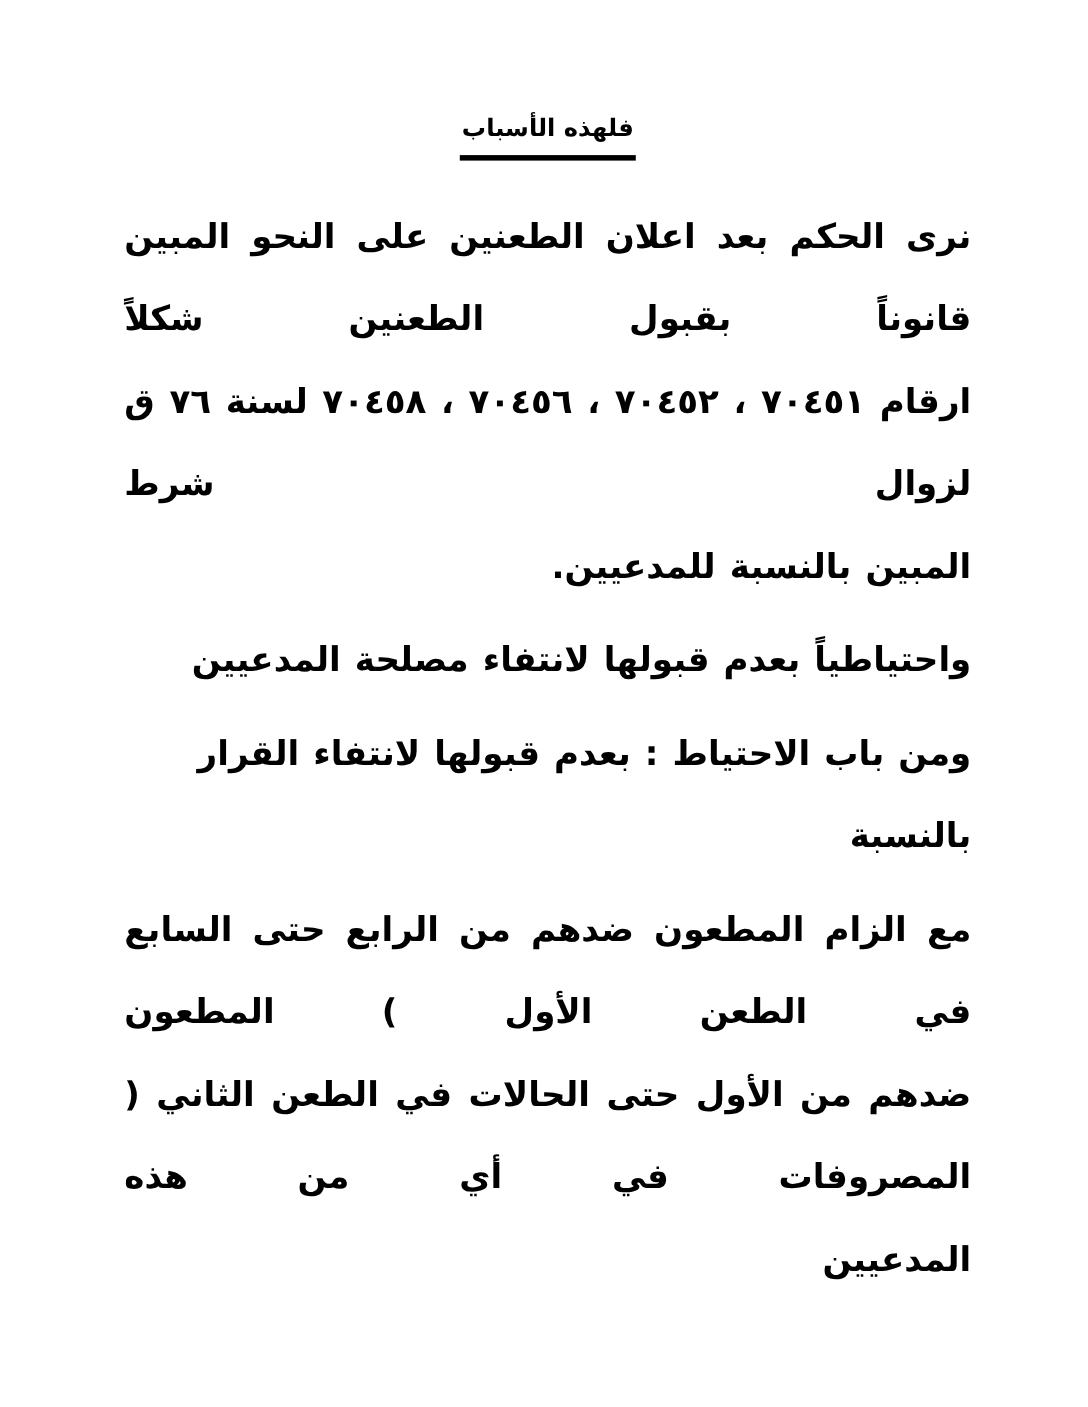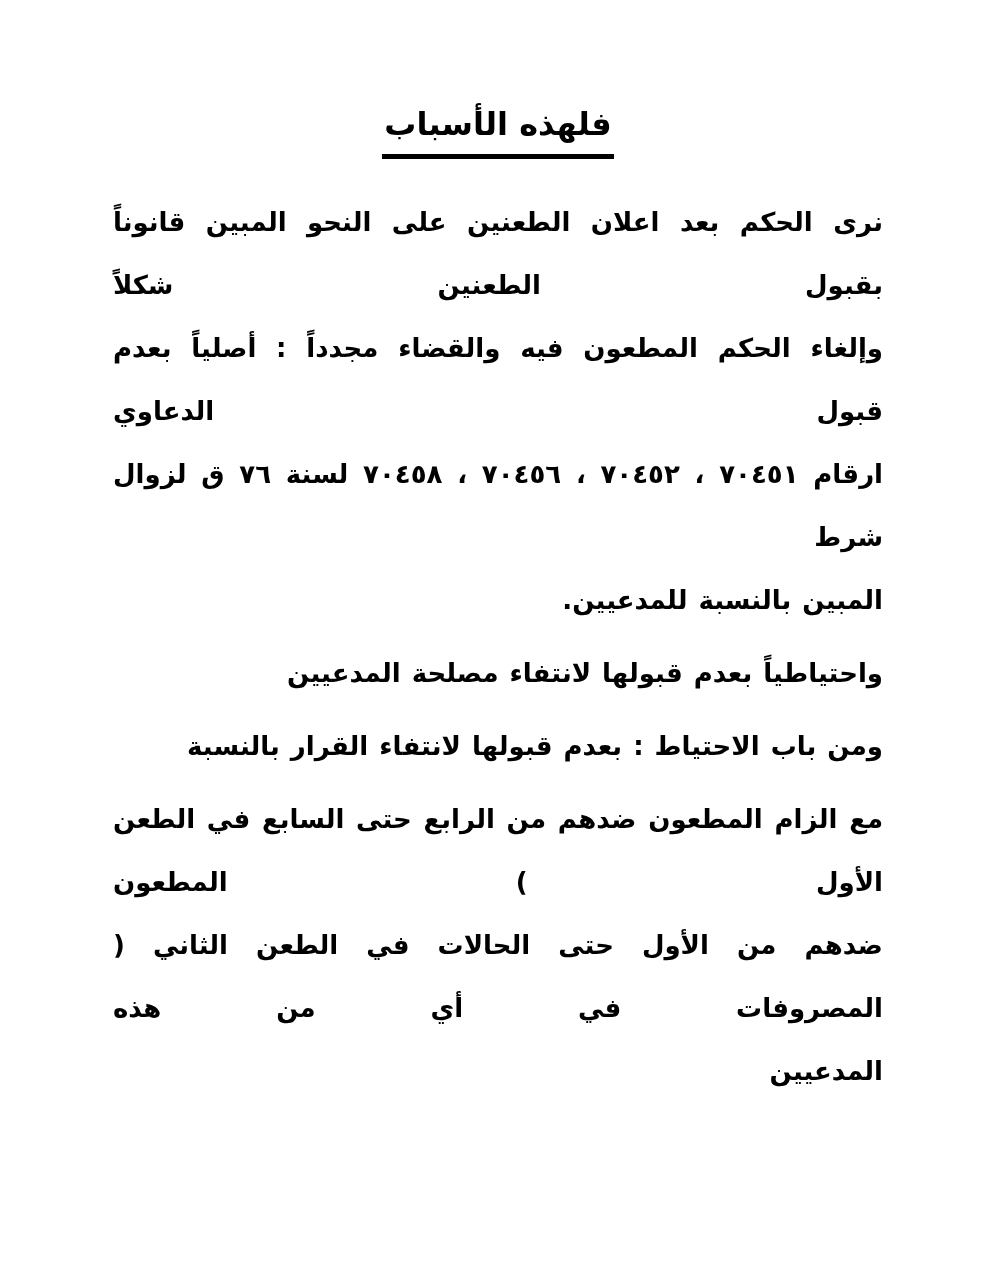--- a/index.html
+++ b/index.html
@@ -23,32 +23,32 @@
     box-sizing: border-box;
     padding: 104px 106px 0 113px; 
     width: 100%;
   }
   .title-row {
     text-align: center;
     margin-bottom: 32px;
   }
   .doc-title {
     display: inline-block;
-    font-size: 32px;
+    font-size: 22px;
     line-height: 1.3;
     border-bottom: 5px solid #000000;
     padding: 0 2px 8px 2px;
     letter-spacing: 0.5px;
   }
   .para {
     margin: 0 0 10px 0;
   }
   .line {
-    font-size: 26px;
-    line-height: 63px;
+    font-size: 31px;
+    line-height: 75px;
     white-space: normal;
     word-spacing: 2px;
   }
   .line.fill {
     text-align: justify;
     text-align-last: justify;
   }
   .line.endline {
     text-align: right;
     text-align-last: right;
@@ -59,21 +59,20 @@
 
 <div class="page">
   <div class="content">
 
     <div class="title-row">
       <span class="doc-title">فلهذه الأسباب</span>
     </div>
 
     <div class="para">
       <div class="line fill">نرى الحكم بعد اعلان الطعنين على النحو المبين قانوناً بقبول الطعنين شكلاً</div>
-      <div class="line fill">وإلغاء الحكم المطعون فيه والقضاء مجدداً : أصلياً بعدم قبول الدعاوي</div>
       <div class="line fill">ارقام ٧٠٤٥١ ، ٧٠٤٥٢ ، ٧٠٤٥٦ ، ٧٠٤٥٨ لسنة ٧٦ ق لزوال شرط</div>
       <div class="line endline">المبين بالنسبة للمدعيين.</div>
     </div>
 
     <div class="para">
       <div class="line endline">واحتياطياً بعدم قبولها لانتفاء مصلحة المدعيين</div>
     </div>
 
     <div class="para">
       <div class="line endline">ومن باب الاحتياط : بعدم قبولها لانتفاء القرار بالنسبة</div>

